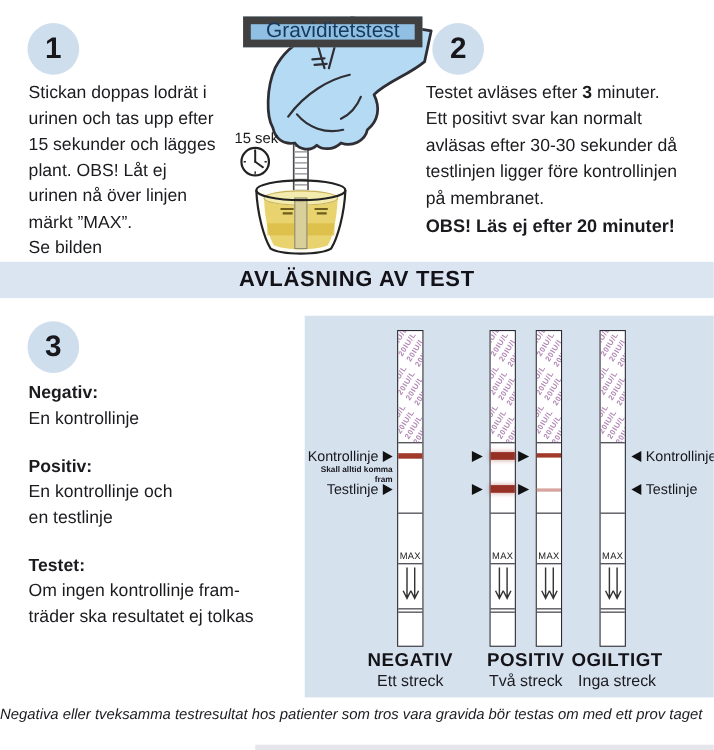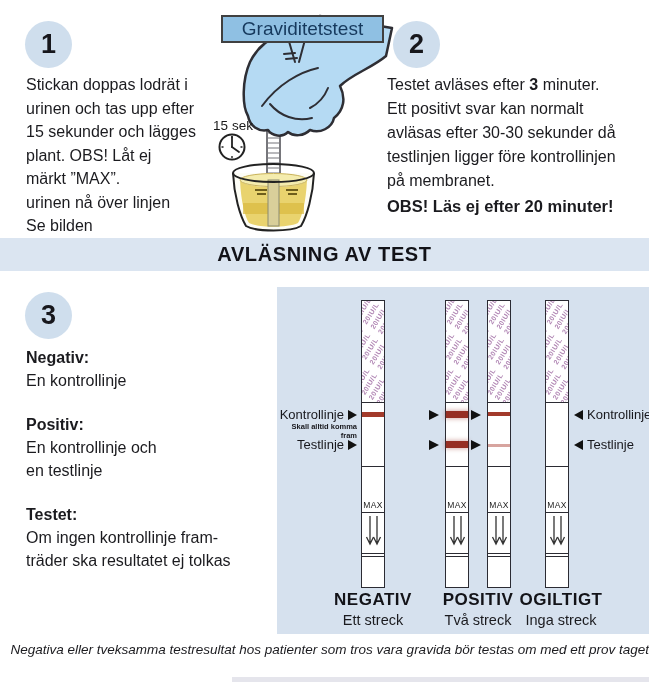--- a/index.html
+++ b/index.html
@@ -18,21 +18,21 @@
   .step-text{position:absolute;font-size:16px;line-height:23.5px;}
   #t1{left:26px;top:73px;width:200px;}
   #t2{left:387px;top:73px;width:258px;line-height:24px;}
   #t2 .warn{font-weight:bold;font-size:16.5px;margin-top:1px;}
   #t3{left:26px;top:346px;width:245px;line-height:23px;}
   #t3 .grp{margin-bottom:21px;}
   #t3 .hd{font-weight:bold;}
 
   
   .titlebox{position:absolute;left:221px;top:15px;width:163px;height:28px;
-            background:#8fc0e3;border:2px solid #404040;box-sizing:border-box;
+            background:#8fc0e3;border:7px solid #404040;box-sizing:border-box;
             display:flex;align-items:center;justify-content:center;
             font-size:19px;color:#16395d;z-index:5;}
 
   .illu{position:absolute;left:200px;top:10px;z-index:2;}
 
   
   .band{position:absolute;left:0;top:238px;width:649px;height:33px;background:#dbe5f1;
         display:flex;align-items:center;justify-content:center;
         font-size:20px;font-weight:bold;letter-spacing:.6px;color:#121218;}
 
@@ -75,37 +75,37 @@
          font-size:7.5px;font-weight:bold;color:#17171c;}
   .rlab{position:absolute;left:297px;font-size:13px;color:#17171c;white-space:nowrap;}
   #rc{top:120px} #rt{top:150px}
 
   .cap{position:absolute;top:303px;text-align:center;}
   .cap .big{font-size:17px;font-weight:bold;letter-spacing:.5px;color:#131318;}
   .cap .sub{font-size:14.5px;margin-top:2px;color:#1b1b1f;}
   #cap1{left:41px;width:110px} #cap2{left:147px;width:108px} #cap3{left:229px;width:110px}
 
   
-  .footer{position:absolute;left:0;top:641px;width:649px;text-align:right;
+  .footer{position:absolute;left:0;top:641px;width:649px;text-align:left;
           font-style:italic;font-size:13.5px;line-height:18px;color:#1b1b1f;}
   .bottom-strip{position:absolute;left:232px;right:0;bottom:0;height:5px;background:#e5e5ec;}
 </style>
 </head>
 <body>
 
 <div class="page">
 
   <div class="num" id="n1">1</div>
   <div class="step-text" id="t1">
     <div>Stickan doppas lodrät i</div>
     <div>urinen och tas upp efter</div>
     <div>15 sekunder och lägges</div>
     <div>plant. OBS! Låt ej</div>
+    <div>urinen nå över linjen</div>
     <div>märkt ”MAX”.</div>
-    <div>urinen nå över linjen</div>
     <div>Se bilden</div>
   </div>
 
   <svg class="illu" width="195" height="230" viewBox="0 0 195 230">
 
     <g>
       <rect x="67" y="60" width="13" height="158" fill="#fff" stroke="#4a4a50" stroke-width="1.5"></rect>
       <g stroke="#8a8a90" stroke-width="1.2">
         <line x1="68" y1="108" x2="79" y2="108"></line>
           <line x1="68" y1="113" x2="79" y2="113"></line>

